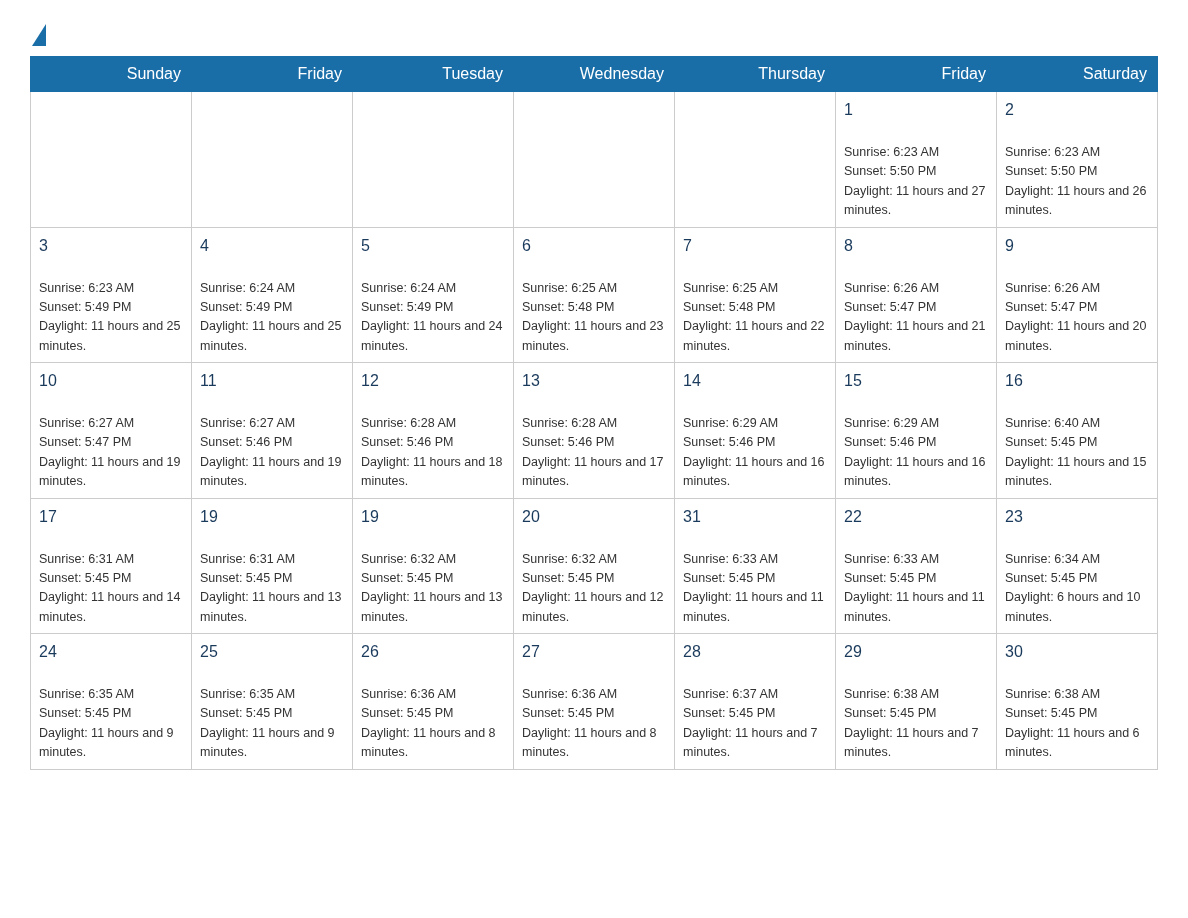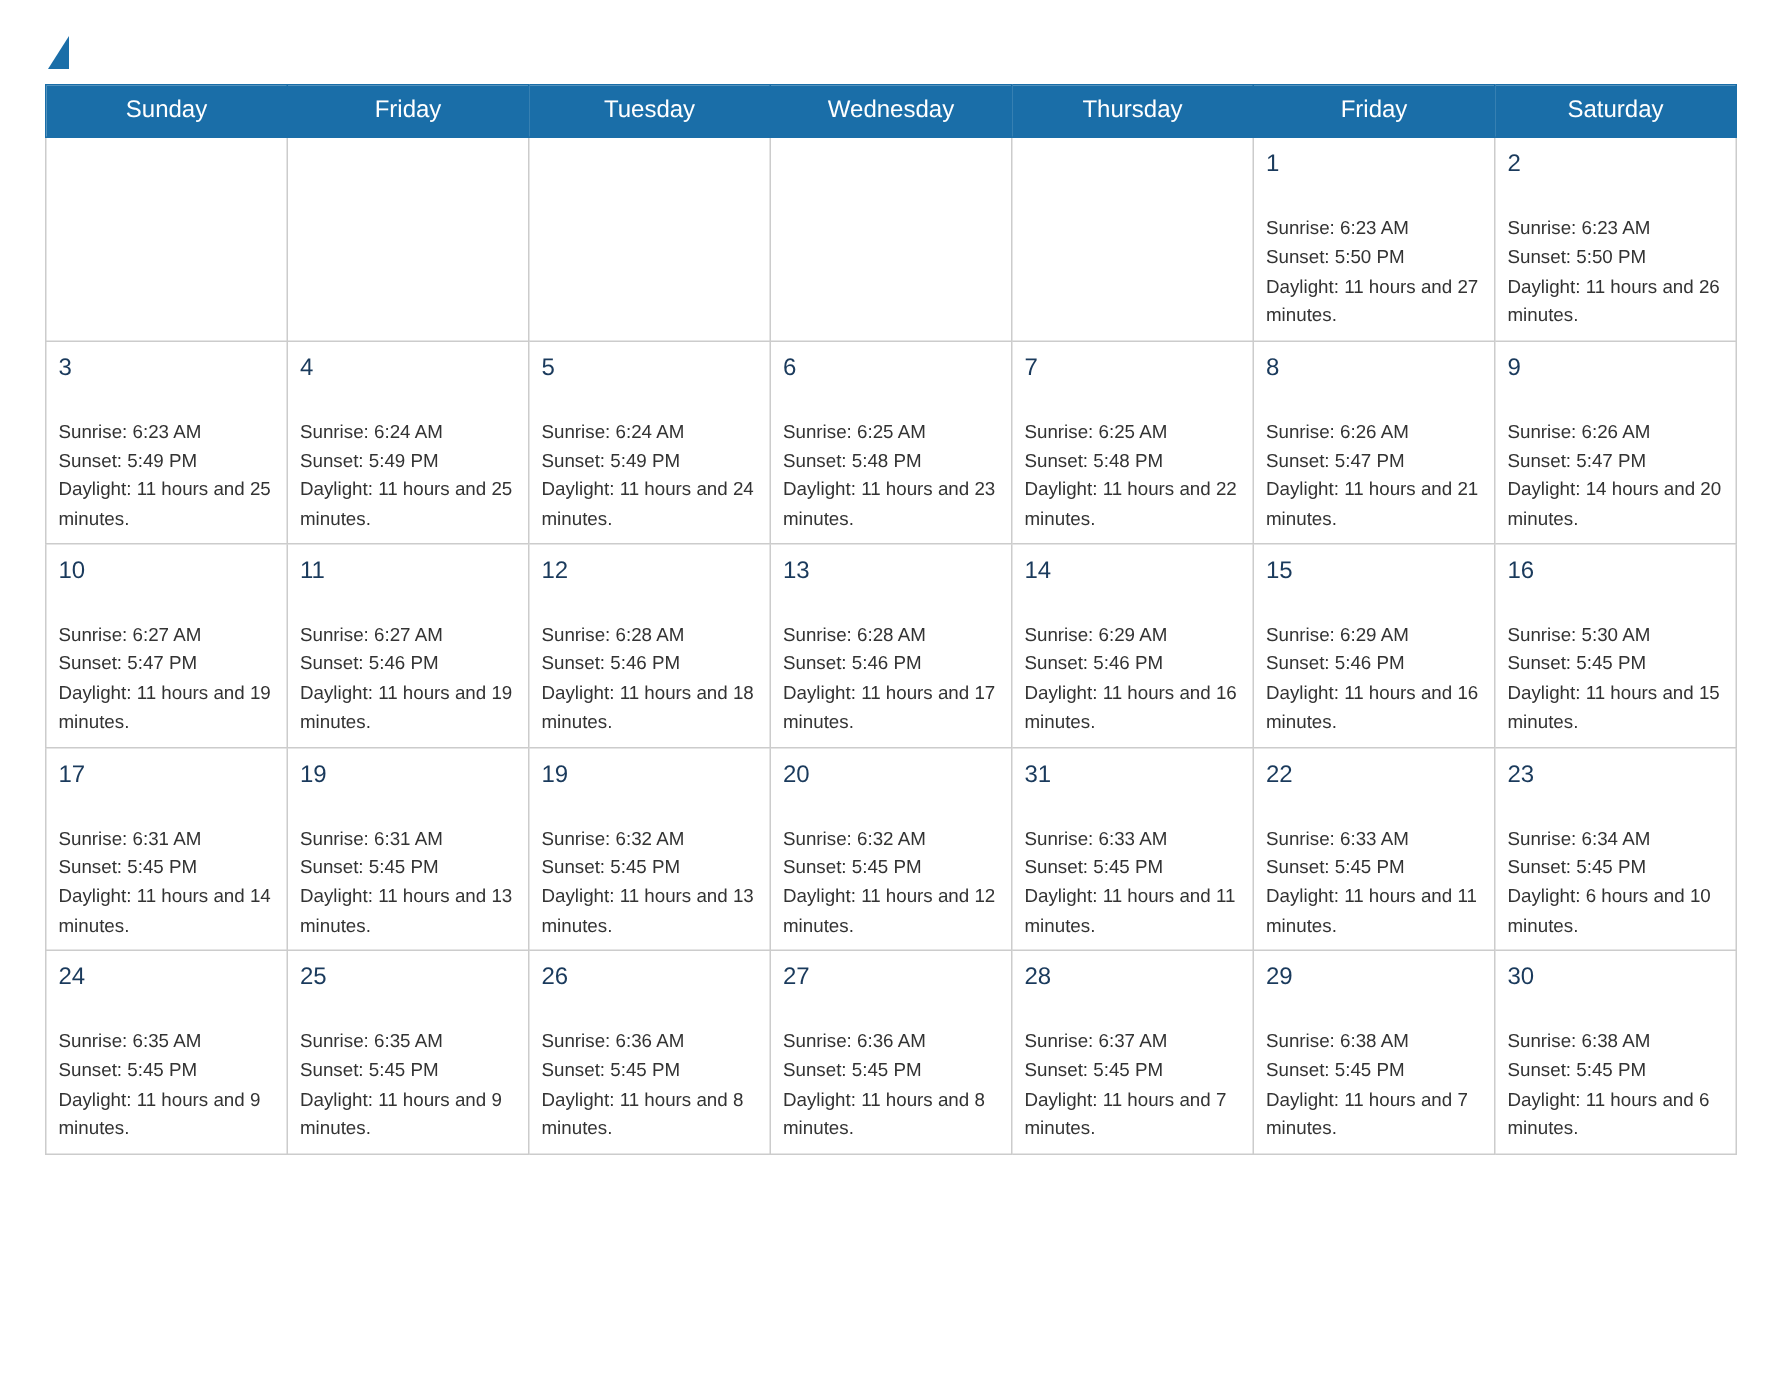--- a/index.html
+++ b/index.html
@@ -63,21 +63,21 @@
       width: 100%;
       border-collapse: collapse;
       margin-top: 10px;
     }
     .calendar th {
       background-color: #1a6ea8;
       color: #fff;
       font-size: 16px;
       font-weight: normal;
       padding: 8px 10px;
-      text-align: center;
+      text-align: right;
       border: 1px solid #1a6ea8;
     }
     .calendar td {
       vertical-align: top;
       border: 1px solid #ccc;
       padding: 6px 8px;
       width: calc(100% / 7);
       min-height: 110px;
       font-size: 13px;
       color: #222;
@@ -203,21 +203,21 @@
             <div>Sunrise: 6:26 AM</div>
             <div>Sunset: 5:47 PM</div>
             <div>Daylight: 11 hours and 21 minutes.</div>
           </div>
         </td>
         <td>
           <span class="day-num">9</span>
           <div class="sun-info">
             <div>Sunrise: 6:26 AM</div>
             <div>Sunset: 5:47 PM</div>
-            <div>Daylight: 14 hours and 20 minutes.</div>
+            <div>Daylight: 11 hours and 20 minutes.</div>
           </div>
         </td>
       </tr>
       <tr class="week-row">
         <td>
           <span class="day-num">10</span>
           <div class="sun-info">
             <div>Sunrise: 6:27 AM</div>
             <div>Sunset: 5:47 PM</div>
             <div>Daylight: 11 hours and 19 minutes.</div>
@@ -259,21 +259,21 @@
           <span class="day-num">15</span>
           <div class="sun-info">
             <div>Sunrise: 6:29 AM</div>
             <div>Sunset: 5:46 PM</div>
             <div>Daylight: 11 hours and 16 minutes.</div>
           </div>
         </td>
         <td>
           <span class="day-num">16</span>
           <div class="sun-info">
-            <div>Sunrise: 5:30 AM</div>
+            <div>Sunrise: 6:40 AM</div>
             <div>Sunset: 5:45 PM</div>
             <div>Daylight: 11 hours and 15 minutes.</div>
           </div>
         </td>
       </tr>
       <tr class="week-row">
         <td>
           <span class="day-num">17</span>
           <div class="sun-info">
             <div>Sunrise: 6:31 AM</div>

